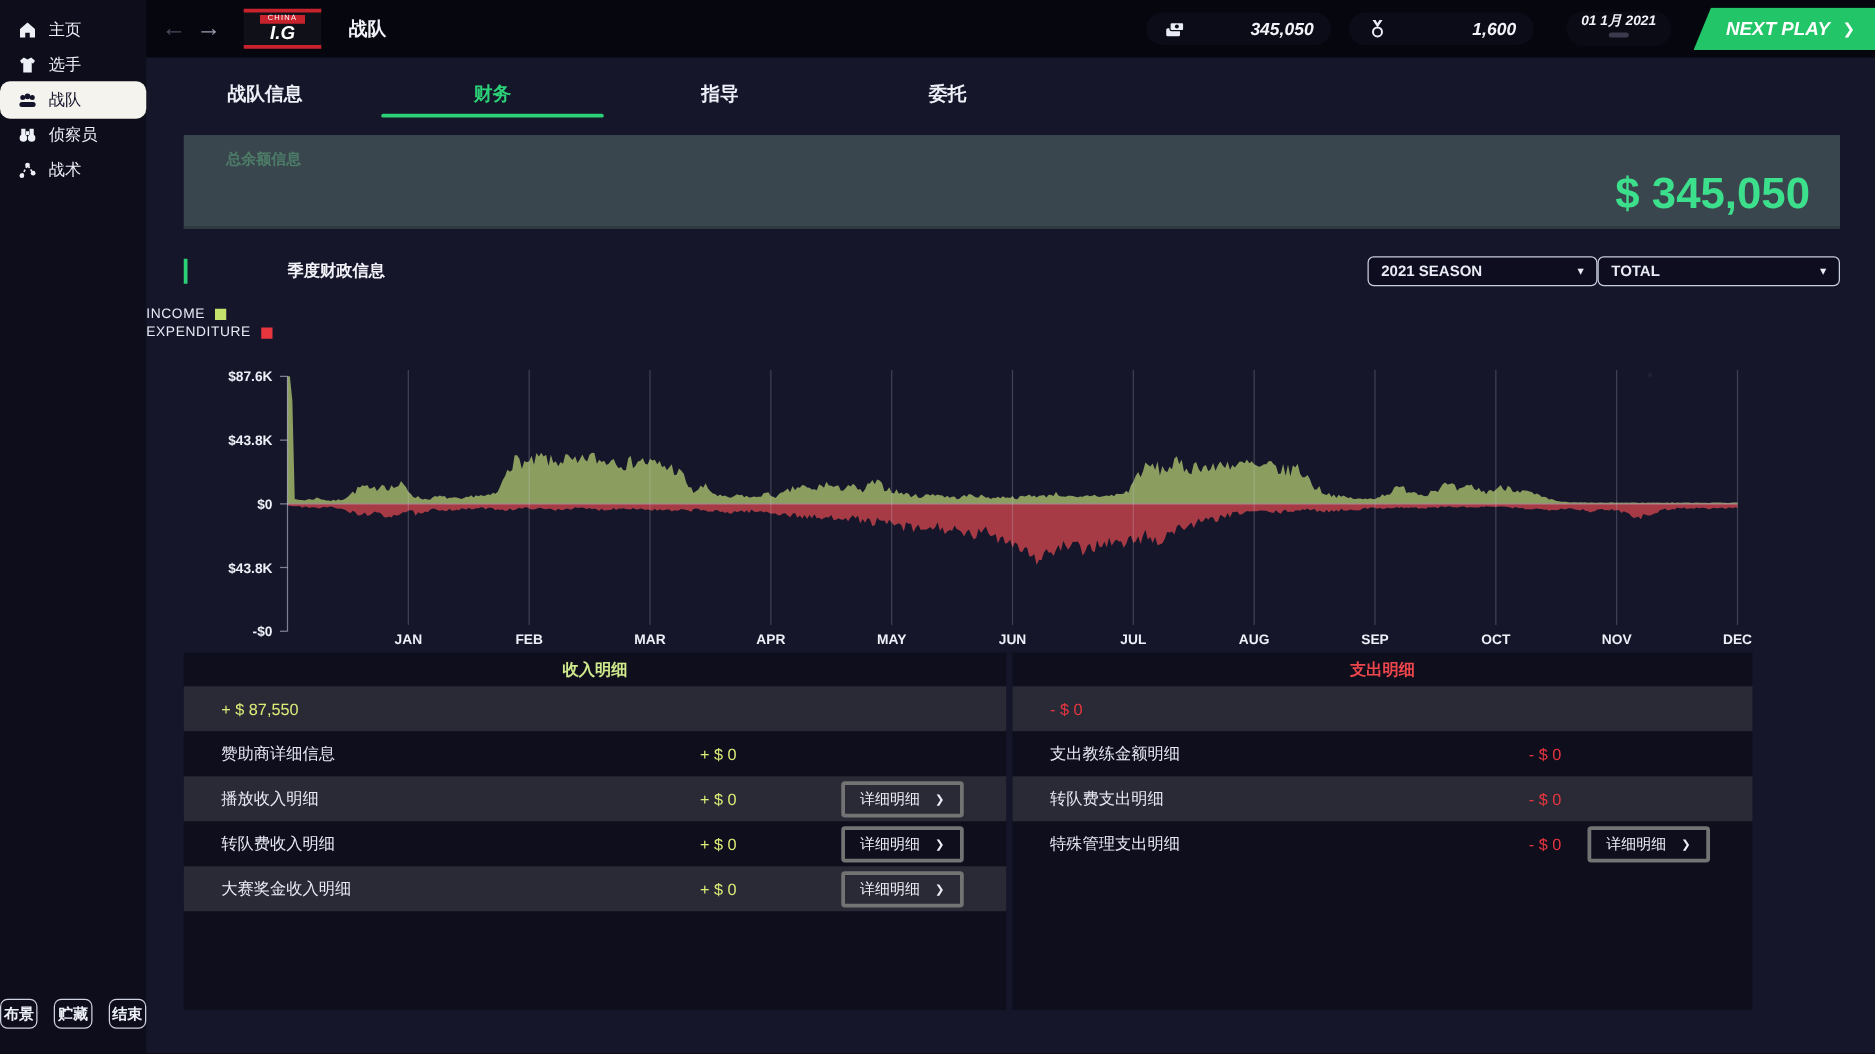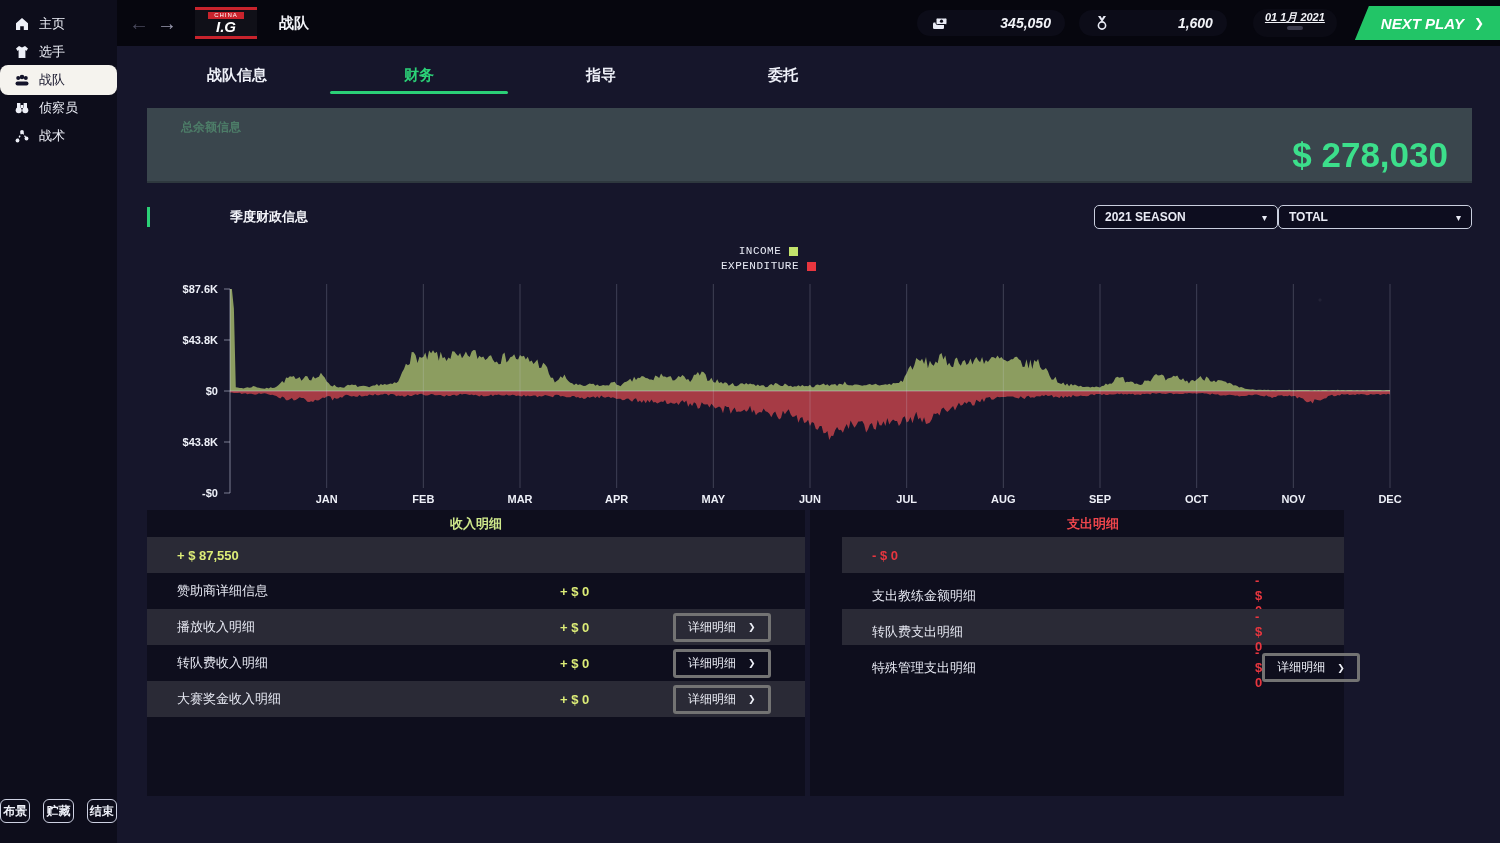--- a/index.html
+++ b/index.html
@@ -20,21 +20,21 @@
           border-bottom:3px solid #c8232c; display:flex; flex-direction:column; align-items:center; justify-content:center; }
   .logo .country { font-size:6px; letter-spacing:1px; color:#fff; background:#c8232c; padding:0 6px; line-height:7px; }
   .logo .team { font-size:15px; font-weight:bold; font-style:italic; color:#fff; line-height:16px; }
   .bar-title { color:#f2f3f8; font-size:15px; font-weight:bold; margin-left:22px; }
   .counters { margin-left:auto; display:flex; align-items:center; gap:14px; }
   .counter { display:flex; align-items:center; background:#0c0c18; border-radius:14px; height:26px; padding:0 14px; width:148px; }
   .counter svg { flex:0 0 auto; }
   .counter .num { flex:1; text-align:right; color:#f2f3f8; font-style:italic; font-weight:bold; font-size:14px; }
   .date-pill { background:#0b0b15; border-radius:14px; height:28px; padding:2px 12px 0; margin-left:26px;
                display:flex; flex-direction:column; align-items:center; }
-  .date-pill .d { color:#f2f3f8; font-style:italic; font-weight:bold; font-size:11px; line-height:13px;text-decoration:underline; }
+  .date-pill .d { color:#f2f3f8; font-style:italic; font-weight:bold; font-size:11px; line-height:13px; }
   .date-pill .sub { width:16px; height:4px; border-radius:2px; background:#3a3a4c; margin-top:2px; }
   .next-play { margin-left:18px; height:34px; align-self:center; background:#22c567; color:#fff;
                font-weight:bold; font-style:italic; font-size:15px; display:flex; align-items:center;
                padding:0 16px 0 26px; gap:10px; clip-path:polygon(14px 0,100% 0,100% 100%,0 100%); cursor:pointer; }
   .next-play .chev { font-size:12px; font-style:normal; }
 
   
   #sidebar { position:absolute; left:0; top:0; width:117px; height:843px; background:#0d0d1b;
              display:flex; flex-direction:column; }
   .side-nav { padding-top:10px; display:flex; flex-direction:column; }
@@ -42,55 +42,55 @@
                color:#eef0f8; font-size:13px; font-weight:normal; border-radius:6px; cursor:pointer; }
   .side-item svg { color:#eef0f8; }
   .side-item.active { background:#f5f3ee; color:#14142a; box-shadow:0 0 0 2px #f5f3ee; }
   .side-item.active svg { color:#14142a; }
   .side-bottom { margin-top:auto; display:flex; flex-direction:row; gap:13px; align-items:center; margin-bottom:20px; }
   .side-btn { width:104px; height:24px; background:#0d0d1b; border:1px solid #cdd1e2; border-radius:6px;
               color:#eef0f8; font-size:12px; font-weight:bold; display:flex; align-items:center; justify-content:center; cursor:pointer; }
 
   
   #content { position:absolute; left:117px; top:46px; width:1383px; height:797px; }
-  .tabs { display:flex; padding-left:29px; margin-top:14px; }
+  .tabs { display:flex; padding-left:4px; margin-top:14px; }
   .tab { width:182px; text-align:center; color:#eef0f8; font-size:15px; font-weight:bold; padding:6px 0 9px; cursor:pointer; position:relative; }
   .tab.active { color:#2bd077; }
   .tab.active::after { content:""; position:absolute; left:2px; right:2px; bottom:0; height:3px; border-radius:2px; background:#2bd077; }
 
   .balance-panel { margin:14px 28px 0 30px; height:75px; background:#3a464d; border-bottom:2px solid #2e383e; position:relative; }
   .balance-label { position:absolute; left:34px; top:11px; font-size:12px; font-weight:bold; color:#4d7d68; }
   .balance-amount { position:absolute; right:24px; bottom:6px; font-size:35px; font-weight:bold; color:#3cdf8b; }
 
   .section-row { margin:22px 28px 0 30px; display:flex; align-items:center; }
   .accent-bar { width:3px; height:20px; background:#2bd077; }
   .section-title { margin-left:80px; color:#f2f3f8; font-size:13px; font-weight:bold; }
   .dropdowns { margin-left:auto; display:flex; }
   .dropdown { height:24px; border:1px solid #c9cede; border-radius:5px; background:#0d0d1f; color:#e9ebf5;
               font-size:12px; font-weight:bold; display:flex; align-items:center; padding:0 10px; cursor:pointer; }
   .dropdown.season { width:184px; } .dropdown.total { width:194px; }
   .dropdown .chev { margin-left:auto; font-size:10px; color:#e9ebf5; }
 
-  .legend { margin:16px 80px 4px 0; display:flex; flex-direction:column; align-items:center; gap:3px;font-family:Liberation Mono, monospace; }
+  .legend { margin:16px 80px 16px 0; display:flex; flex-direction:column; align-items:flex-start; gap:3px; }
   .legend-item { display:flex; align-items:center; gap:8px; color:#e9ebf5; font-size:11px; letter-spacing:.5px; }
   .swatch { width:9px; height:9px; }
 
   .chart-wrap { margin:2px 28px 0 30px; position:relative; }
   #finance-chart { display:block; }
 
   .tables { margin:2px 28px 0 30px; display:flex; gap:5px; height:286px; }
   .fin-table { background:#0e0e1d; display:flex; flex-direction:column; }
-  .fin-table.income { width:658px; } .fin-table.expenditure { width:534px;padding-left:32px; }
+  .fin-table.income { width:658px; } .fin-table.expenditure { width:592px; }
   .fin-table .t-head { height:27px; display:flex; align-items:center; justify-content:center; font-size:13px; font-weight:bold; }
   .fin-table.income .t-head { color:#cfe98c; }
   .fin-table.expenditure .t-head { color:#ef464c; }
   .t-row { height:36px; display:grid; grid-template-columns:383px 1fr 132px; align-items:center; padding-left:30px; }
   .t-row:nth-child(even) { background:#2a2a36; }
   .t-row .lbl { color:#e7e9f3; font-size:13px; }
-  .t-row .val { font-size:13px; font-weight:bold; }
+  .t-row .val { font-size:13px; font-weight:normal; }
   .income .val { color:#dcec77; }
   .expenditure .val { color:#e8363f; }
   .detail-btn { justify-self:start; display:flex; align-items:center; gap:12px; border:3px solid #737373; border-radius:3px;
                 background:transparent; color:#eef0f8; font-size:12px; padding:3px 12px; cursor:pointer;
                 font-family:inherit; }
   .detail-btn .chev { font-size:9px; }
 </style>
 </head>
 <body>
 
@@ -183,21 +183,21 @@
 
     <div class="tabs">
       <div class="tab">战队信息</div>
       <div class="tab active">财务</div>
       <div class="tab">指导</div>
       <div class="tab">委托</div>
     </div>
 
     <div class="balance-panel">
       <span class="balance-label">总余额信息</span>
-      <span class="balance-amount">$ 278,030</span>
+      <span class="balance-amount">$ 345,050</span>
     </div>
 
     <div class="section-row">
       <span class="accent-bar"></span>
       <span class="section-title">季度财政信息</span>
       <div class="dropdowns">
         <div class="dropdown season">
           <span>2021 SEASON</span>
           <span class="chev">▾</span>
         </div>

